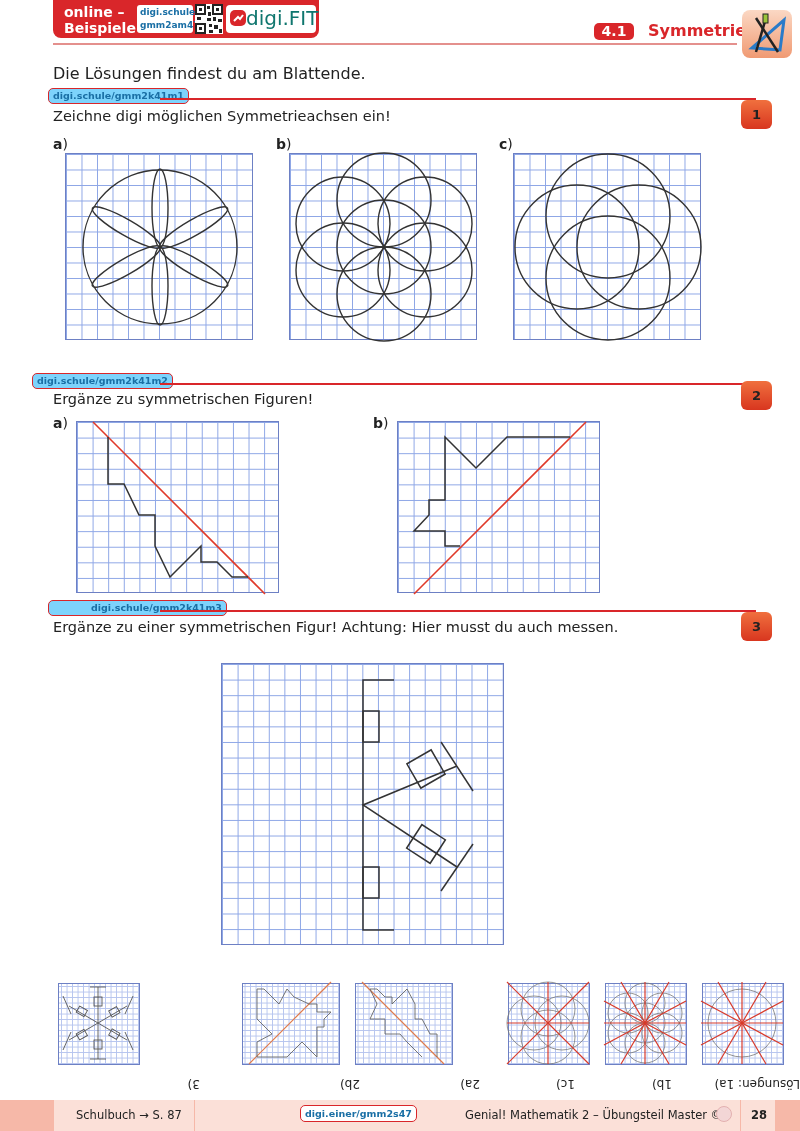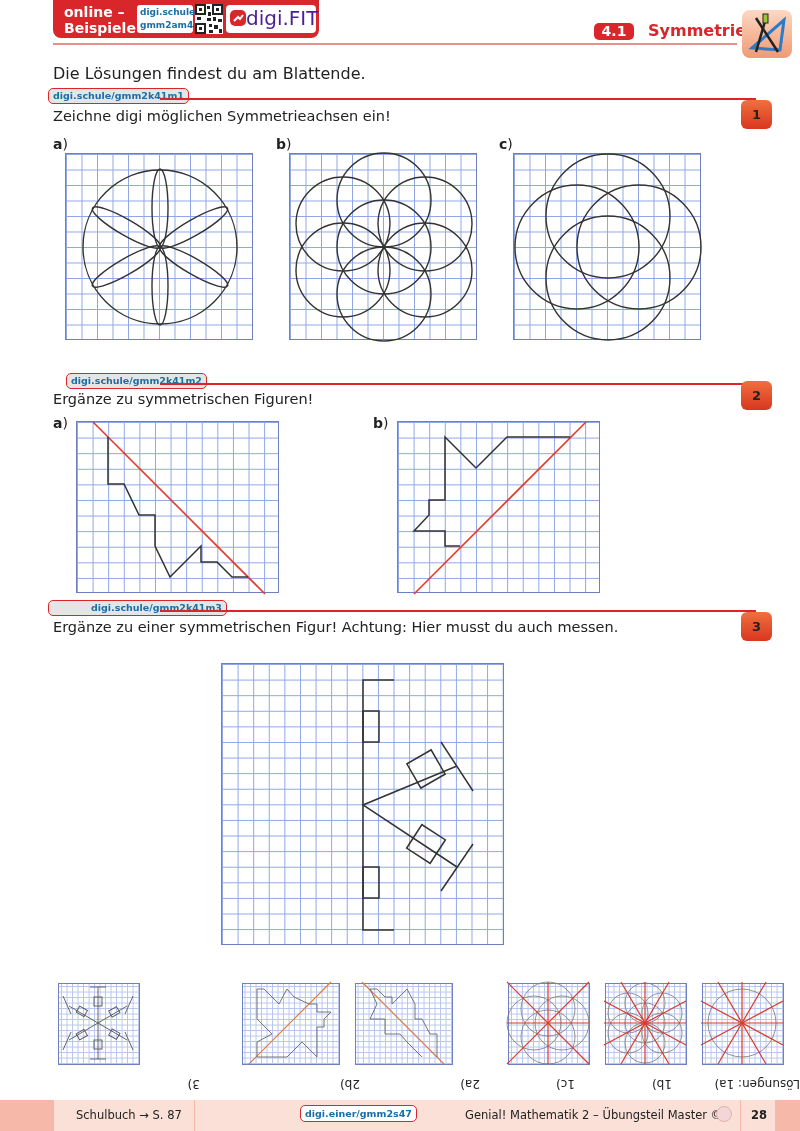--- a/index.html
+++ b/index.html
@@ -3,27 +3,27 @@
 <meta charset="utf-8">
 <style>
   html,body{margin:0;padding:0;}
   body{width:800px;height:1131px;position:relative;background:#fff;font-family:"DejaVu Sans",sans-serif;color:#222;overflow:hidden;}
   .abs{position:absolute;}
   .online-box{left:53px;top:0;width:266px;height:38px;background:#d9262a;border-radius:0 0 8px 8px;}
   .online-label{left:64px;top:4px;color:#fff;font-weight:bold;font-size:14px;line-height:16px;}
   .code-box{left:137px;top:5px;width:56px;height:28px;background:#fff;border-radius:3px;font-size:9px;line-height:13px;color:#1a6fa5;font-weight:bold;padding-left:3px;box-sizing:border-box;padding-top:1px;}
   .qr{left:195px;top:4px;width:28px;height:30px;background:#fff;}
   .digifit{left:226px;top:5px;width:90px;height:28px;background:#fff;border-radius:4px;}
-  .digifit-text{left:246px;top:6px;font-size:20px;color:#4c1d95;font-family:"DejaVu Sans",sans-serif;}
+  .digifit-text{left:246px;top:6px;font-size:20px;color:#0f766e;font-family:"DejaVu Sans",sans-serif;}
   .header-rule{left:53px;top:43px;width:684px;height:2px;background:#e4908d;}
   .chapter-badge{left:594px;top:23px;width:40px;height:17px;background:#d9262a;border-radius:5px;color:#fff;font-weight:bold;font-size:14px;text-align:center;line-height:17px;}
   .chapter-title{left:640px;top:21px;color:#d9262a;font-weight:bold;font-size:16px;margin-left:8px;}
   .chapter-icon{left:742px;top:10px;width:50px;height:48px;border-radius:8px;background:linear-gradient(#fbd8c4,#f09a73);}
   .text{font-size:14.5px;color:#222;}
-  .link-tab{height:14px;border:1.5px solid #d9262a;border-radius:5px;font-size:9.5px;color:#1a6fa5;font-weight:bold;line-height:14px;padding:0 4px;background:#e5e5e5;}
+  .link-tab{height:14px;border:1.5px solid #d9262a;border-radius:5px;font-size:9.5px;color:#1a6fa5;font-weight:bold;line-height:14px;padding:0 4px;background:#7dd3fc;}
   .sec-rule{height:1.5px;background:#d9262a;}
   .num-badge{width:31px;height:29px;border-radius:6px;background:linear-gradient(#f0703e,#d8361f);color:#222;font-weight:bold;font-size:13px;text-align:center;line-height:29px;}
   .sub-label{font-size:14px;font-weight:bold;}
   .sub-label span.p{font-weight:normal;}
   .grid{background-color:#fff;background-image:linear-gradient(#8da6e6 1px,transparent 1px),linear-gradient(90deg,#8da6e6 1px,transparent 1px);border:1.5px solid #6d80c4;box-sizing:border-box;}
   svg{position:absolute;overflow:visible;}
   .footer{left:0;top:1100px;width:800px;height:31px;background:#f6b8a8;}
   .footer-left{left:54px;top:1100px;width:140px;height:31px;background:#fbe0d8;}
   .footer-mid{left:195px;top:1100px;width:545px;height:31px;background:#fbe0d8;}
   .footer-num{left:741px;top:1100px;width:34px;height:31px;background:#fbe0d8;}
@@ -124,21 +124,21 @@
   <svg width="188" height="187" viewBox="0 0 188 187">
     <g fill="none" stroke="#333" stroke-width="1.4">
       <circle cx="94" cy="62" r="62"></circle>
       <circle cx="63" cy="93" r="62"></circle>
       <circle cx="125" cy="93" r="62"></circle>
       <circle cx="94" cy="124" r="62"></circle>
     </g>
   </svg>
 </div>
 
-<div class="abs link-tab" style="left:66px;top:373px;">digi.schule/gmm2k41m2</div>
+<div class="abs link-tab" style="left:32px;top:373px;">digi.schule/gmm2k41m2</div>
 <div class="abs sec-rule" style="left:160px;top:383px;width:596px;"></div>
 <div class="abs num-badge" style="left:741px;top:381px;">2</div>
 <div class="abs text" style="left:53px;top:391px;text-align:center;">Ergänze zu symmetrischen Figuren!</div>
 
 <div class="abs sub-label" style="left:53px;top:415px;"><span>a</span><span class="p">)</span></div>
 <div class="abs sub-label" style="left:373px;top:415px;"><span>b</span><span class="p">)</span></div>
 
 <div class="abs grid" style="left:76px;top:421px;width:203px;height:172px;background-size:15.6px 15.6px;">
   <svg width="203" height="172" viewBox="0 0 203 172">
     <line x1="16" y1="0" x2="188" y2="172" stroke="#e03a2a" stroke-width="1.6"></line>

